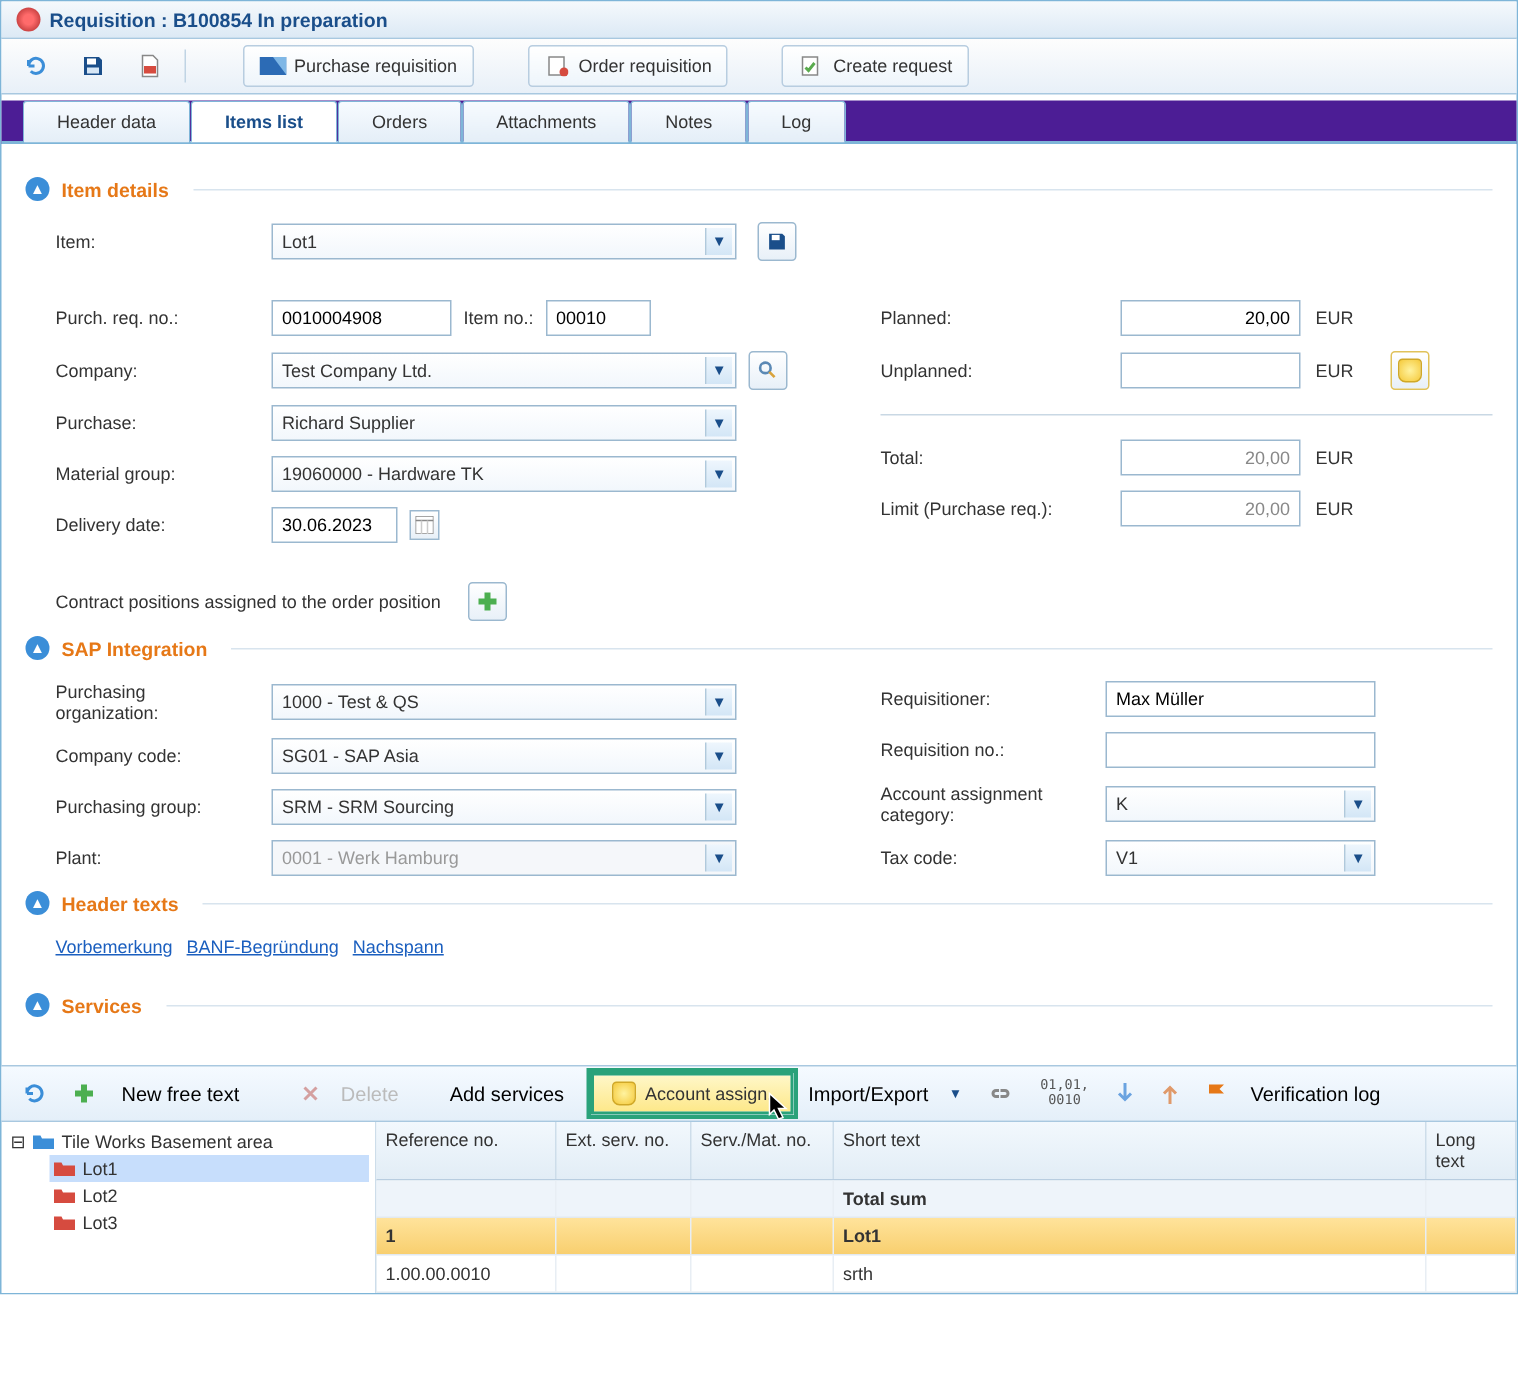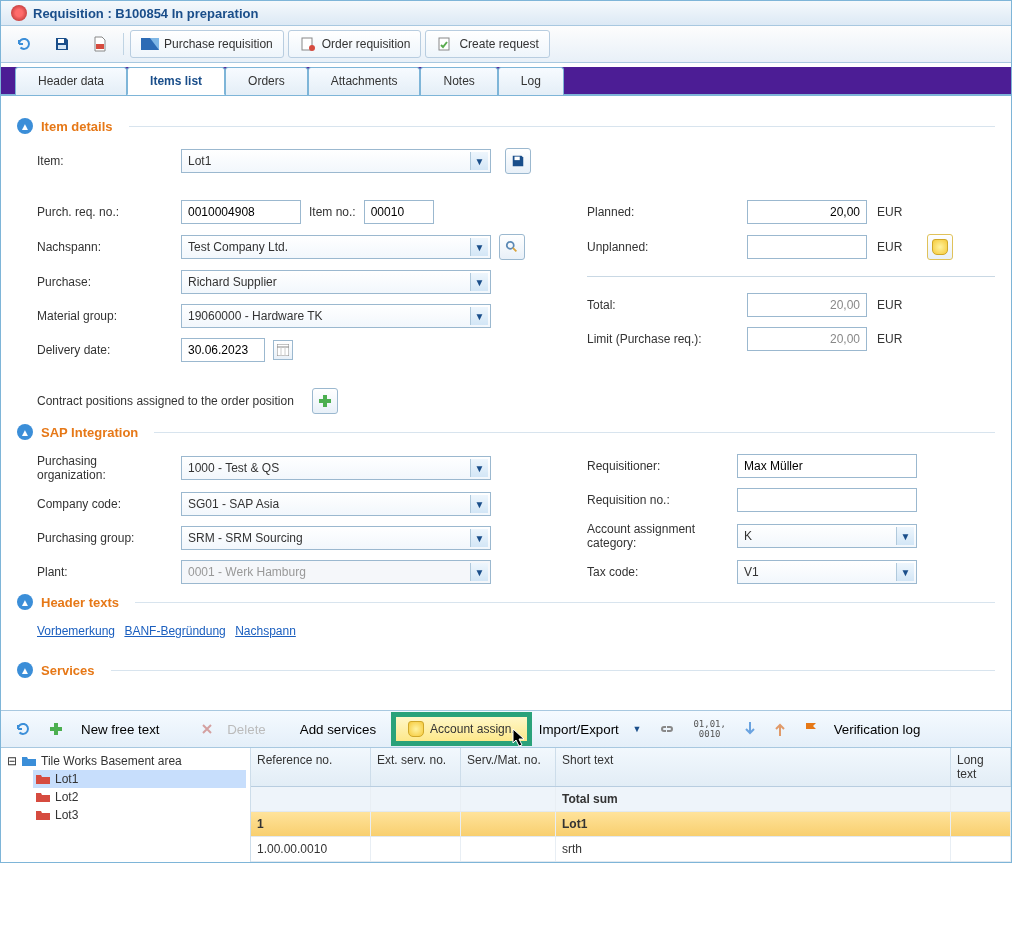--- a/index.html
+++ b/index.html
@@ -3,21 +3,21 @@
 <meta charset="utf-8">
 <style>
 * { box-sizing: border-box; margin: 0; padding: 0; font-family: Arial, sans-serif; }
 body { font-size: 12px; color: #333; background: #fff; width: 1012px; }
 .window { border: 1px solid #7eb5d8; background: #fff; }
 .title-bar { background: linear-gradient(#f5f9fc, #dce9f5); border-bottom: 1px solid #a8c8e0; padding: 4px 10px; display: flex; align-items: center; gap: 6px; }
 .title-bar .app-icon { width: 16px; height: 16px; background: radial-gradient(circle, #ff6b6b 30%, #c44 70%); border-radius: 50%; }
 .title-text { color: #1a4e8a; font-weight: bold; font-size: 13px; }
 .toolbar { background: linear-gradient(#fdfdfd, #e8f0f8); border-bottom: 1px solid #a8c8e0; padding: 4px 6px; display: flex; align-items: center; gap: 4px; }
 .tb-btn { display: inline-flex; align-items: center; gap: 5px; padding: 3px 7px; border: 1px solid transparent; border-radius: 3px; cursor: pointer; background: transparent; }
-.tb-btn.labeled { border: 1px solid #b8cde0; background: linear-gradient(#fff,#eef5fb); padding: 4px 10px; font-size: 12px; color: #333; }
+.tb-btn.labeled { border: 1px solid #b8cde0; background: linear-gradient(#fff,#eef5fb); padding: 4px 10px; font-size: 12px; color: #333; margin-left: 32px; }
 .tb-sep { width: 1px; height: 22px; background: #c0d4e4; margin: 0 2px; }
 .icon { display: inline-flex; align-items: center; justify-content: center; width: 18px; height: 18px; }
 .tabs { display: flex; border-bottom: 2px solid #7eb5d8; background: #4c1d95; padding-left: 14px; margin-top: 4px; }
 .tab { padding: 6px 22px; border: 1px solid #7eb5d8; border-bottom: none; border-top-left-radius: 3px; border-top-right-radius: 3px; background: linear-gradient(#f7fbff,#e4eef7); margin-right: 0; cursor: pointer; color: #333; margin-bottom: -1px; }
 .tab.active { background: #fff; border-bottom: 1px solid #fff; color: #1a4e8a; font-weight: bold; position: relative; z-index: 2; }
 .content { padding: 12px 16px; }
 .section-head { display: flex; align-items: center; gap: 8px; margin: 10px 0 14px; }
 .collapse-icon { width: 16px; height: 16px; border-radius: 50%; background: #3b8ed8; color: #fff; display: flex; align-items: center; justify-content: center; font-size: 10px; cursor: pointer; }
 .section-title { color: #e67817; font-weight: bold; font-size: 13px; }
 .section-line { flex: 1; border-bottom: 1px solid #d8e4ee; margin-left: 8px; }
@@ -151,21 +151,21 @@
     <div style="display:flex; margin-left:20px; gap:60px;">
       <div style="flex:0 0 490px;">
         <div style="display:grid; grid-template-columns:130px 1fr; row-gap:10px; column-gap:14px; align-items:center;">
           <span class="label">Purch. req. no.:</span>
           <div class="field-wrap">
             <input class="text" style="width: 120px;" value="0010004908">
             <span class="label">Item no.:</span>
             <input class="text" style="width: 70px;" value="00010">
           </div>
 
-          <span class="label">Nachspann:</span>
+          <span class="label">Company:</span>
           <div class="field-wrap">
             <div class="select" style="width:310px">
                 <span>Test Company Ltd.</span>
                 <span class="arrow">▼</span>
               </div>
             <span class="small-btn">
                 <svg width="14" height="14" viewBox="0 0 16 16">
                   <circle cx="6" cy="6" r="4" fill="none" stroke="#5b89b5" stroke-width="2"></circle>
                   <line x1="9" y1="9" x2="13" y2="13" stroke="#d9a33c" stroke-width="2"></line>
                 </svg>

